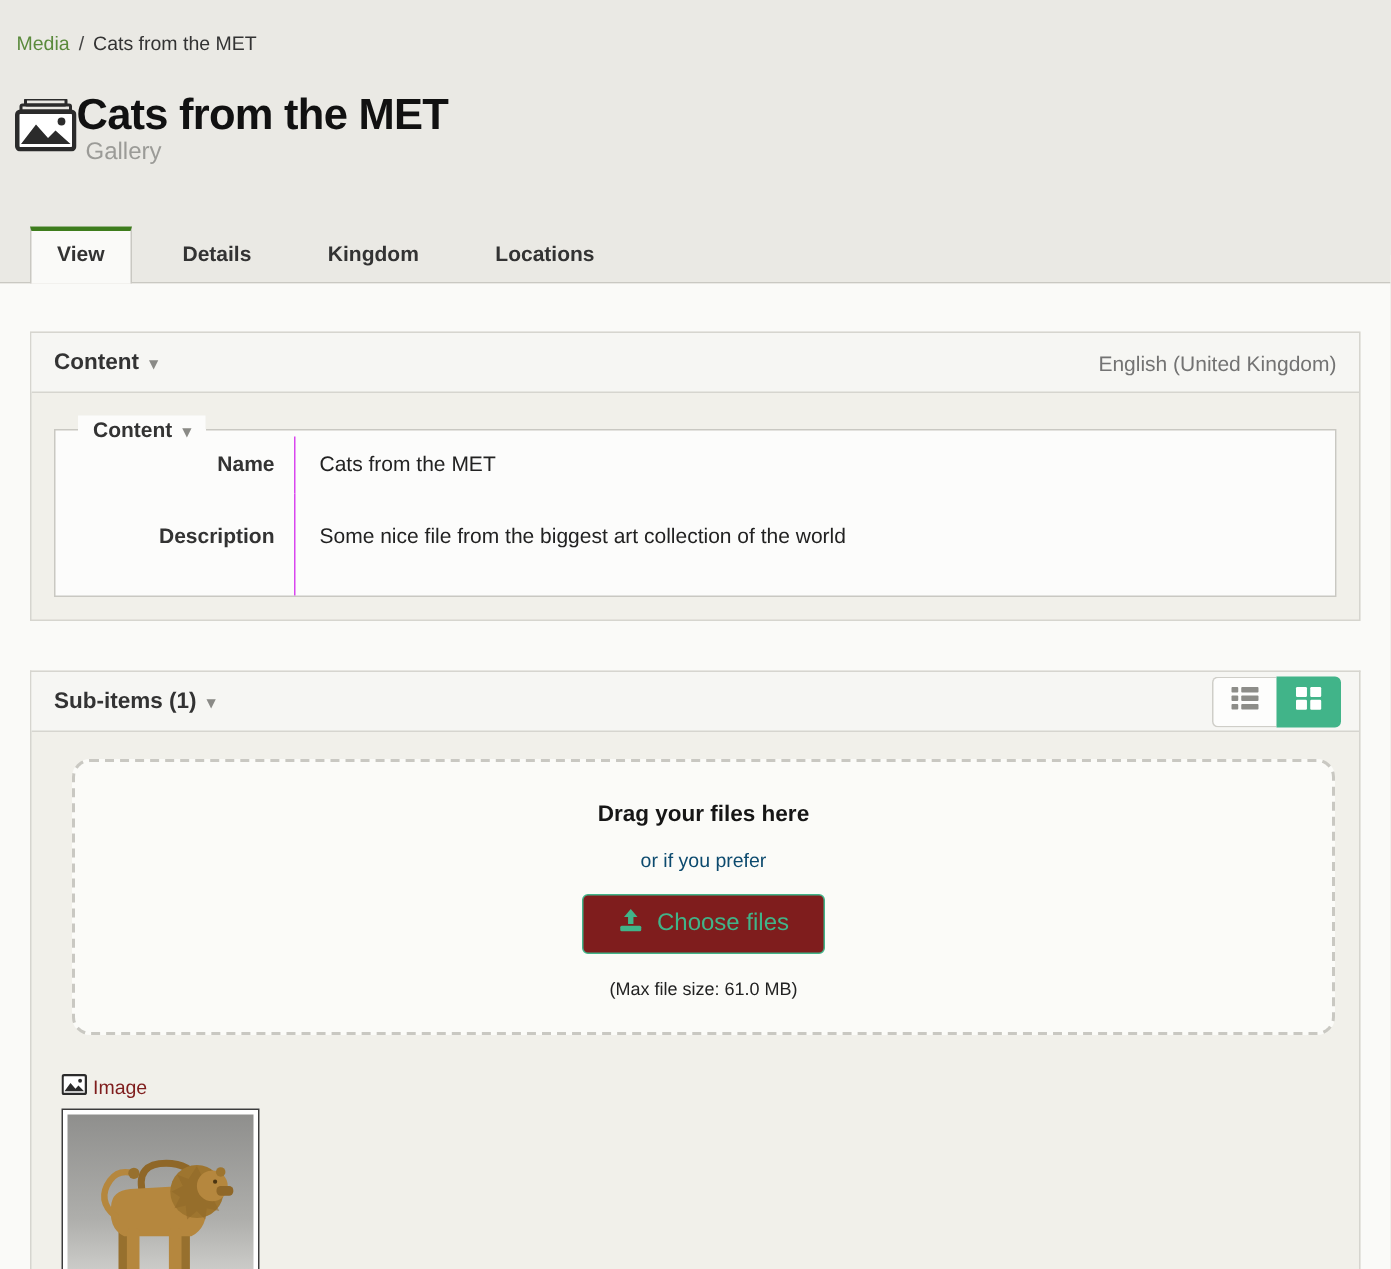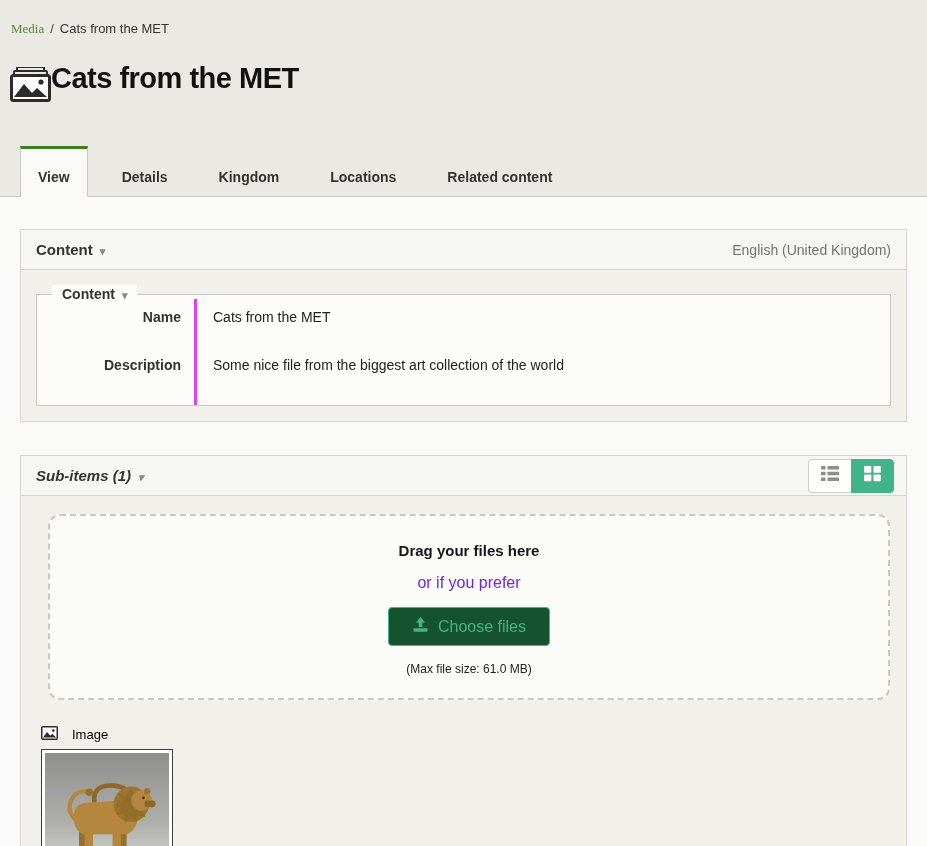--- a/index.html
+++ b/index.html
@@ -5,35 +5,35 @@
   * { box-sizing: border-box; }
   html,body { margin:0; padding:0; }
   body {
     width:927px; height:846px; overflow:hidden;
     background:#eae9e4;
     font-family:"Liberation Sans", sans-serif;
     color:#222;
   }
   
   .breadcrumb { padding:21px 10px 0 11px; font-size:13px; color:#333; }
-  .breadcrumb a { color:#5a8a3c; text-decoration:none; cursor:pointer;font-family:Liberation Serif, serif; }
+  .breadcrumb a { color:#5a8a3c; text-decoration:none; cursor:pointer; }
   .breadcrumb .sep { margin:0 6px; color:#444; }
 
   
   .page-header { margin:26px 10px 0 10px; display:flex; align-items:flex-start; }
   .page-header .g-icon { margin-top:4px; }
   .title-block h1 { margin:0; font-size:29px; line-height:30px; color:#111; letter-spacing:-0.5px; }
   .title-block .subtitle { margin:1px 0 0 6px; font-size:16px; color:#9b9b97; }
 
   
   .tabbar { margin-top:40px; padding-left:20px; display:flex; align-items:flex-end; border-bottom:1px solid #c9c8c2; }
   .tab { font-size:14px; font-weight:bold; color:#333; padding:9px 17px 11px; cursor:pointer; }
   .tab.active {
     background:#fafaf8; border:1px solid #c9c8c2; border-bottom:none;
-    border-top:3px solid #3e7d1d; margin-bottom:-1px; padding:20px 17px 12px;
+    border-top:3px solid #3e7d1d; margin-bottom:-1px; padding:7px 17px 12px;
   }
   .tab + .tab { margin-left:17px; }
   .tab.active + .tab { margin-left:17px; }
 
   
   .main { background:#fafaf8; padding:32px 20px 0 20px; height:664px; }
 
   .section { border:1px solid #d6d5cf; background:#f1f0ea; }
   .section-header {
     background:#f6f6f3; height:40px; padding:0 15px;
@@ -50,57 +50,57 @@
     border:1px solid #c9c8c2; background:#fcfcfb; margin:0; padding:0;
   }
   fieldset.content-fieldset legend {
     margin-left:15px; padding:1px 10px; font-weight:bold; font-size:14px; color:#333;
     background:#fcfcfb;
   }
   .field-table { display:table; width:100%; margin-top:-4px; }
   .field-row { display:table-row; }
   .field-label {
     display:table-cell; width:160px; text-align:right; font-weight:bold;
-    font-size:14px; color:#333; padding:10px 13px 12px; border-right:3px solid #d946ef;
+    font-size:14px; color:#333; padding:10px 13px 12px; border-right:1px solid #d946ef;
     vertical-align:top;
   }
   .field-value { display:table-cell; font-size:14px; color:#222; padding:10px 16px 12px; }
   .field-row.tall .field-label, .field-row.tall .field-value { padding-top:20px; padding-bottom:32px; }
 
   .section + .section { margin-top:33px; }
   .section.subitems { border-bottom:none; height:100%; }
   .section.subitems .section-body { padding:15px 15px 0 15px; }
-  .section.subitems .section-header { padding-right:12px;font-style:italic; }
+  .section.subitems .section-header { padding-right:12px; }
 
   
   .view-toggle { display:flex; }
   .toggle-btn {
     width:43px; height:34px; display:flex; align-items:center; justify-content:center;
     border:1px solid #cfcec8; background:#fdfdfc; cursor:pointer;
   }
   .toggle-btn.list { border-radius:4px 0 0 4px; border-right:none; }
   .toggle-btn.grid { border-radius:0 4px 4px 0; background:#41b489; border-color:#41b489; }
 
   
   .dropzone {
     margin:3px 1px 0 12px; border:2px dashed #c9c8c2; border-radius:12px;
     background:#fbfbf8; text-align:center; padding:26px 20px 22px;
   }
   .dz-title { font-size:15px; font-weight:bold; color:#161616; }
-  .dz-sub { font-size:16px; color:#6d28d9; margin-top:15px; }
+  .dz-sub { font-size:13px; color:#0c4a6e; margin-top:15px; }
   .choose-btn {
     margin-top:15px; display:inline-flex; align-items:center; gap:9px;
-    border:1px solid #41b489; color:#41b489; background:#14532d;
+    border:1px solid #41b489; color:#41b489; background:#7f1d1d;
     border-radius:4px; padding:8px 23px; font-size:16px; cursor:pointer;
     font-family:"Liberation Sans", sans-serif;
   }
   .dz-max { font-size:12px; color:#222; margin-top:16px;text-align:center; }
 
   
-  .media-label { margin:26px 0 0 5px; display:flex; align-items:center; gap:14px; font-size:13px; color:#000000; }
+  .media-label { margin:26px 0 0 5px; display:flex; align-items:center; gap:4px; font-size:13px; color:#7f1d1d; }
   .thumb-card {
     margin:6px 0 0 5px; width:132px; height:172px;
     border:1px solid #3c3c3c; background:#fff; padding:3px; cursor:pointer;
   }
   .thumb-photo {
     width:100%; height:126px;
     background:linear-gradient(180deg,#8f8f8d 0%, #aeaeab 55%, #d2d2cf 88%, #dcdcd9 100%);
     display:flex; align-items:flex-end; justify-content:center;
   }
 </style>
@@ -116,29 +116,29 @@
     <svg width="41" height="35" viewBox="0 0 41 35">
       <rect x="7" y="0" width="27" height="4" rx="1" fill="none" stroke="#2b2b2b" stroke-width="2"></rect>
       <rect x="4" y="4" width="33" height="4" rx="1" fill="none" stroke="#2b2b2b" stroke-width="2"></rect>
       <rect x="1.5" y="8.5" width="38" height="25" rx="2" fill="#fff" stroke="#2b2b2b" stroke-width="3"></rect>
       <circle cx="31" cy="15" r="2.6" fill="#2b2b2b"></circle>
       <path d="M4 30 L14 17 L22 26 L27 21 L37 30 Z" fill="#2b2b2b"></path>
     </svg>
   </span>
   <div class="title-block">
     <h1>Cats from the MET</h1>
+    <div class="subtitle">Gallery</div>
   </div>
 </div>
 
 <div class="tabbar">
   <div class="tab active">View</div>
   <div class="tab">Details</div>
   <div class="tab">Kingdom</div>
   <div class="tab">Locations</div>
-  <div class="tab">Related content</div>
 </div>
 
 <div class="main">
 
   <div class="section">
     <div class="section-header">
       <span class="section-title">
         <span>Content</span><span class="caret">▾</span>
       </span>
       <span class="section-lang">English (United Kingdom)</span>

